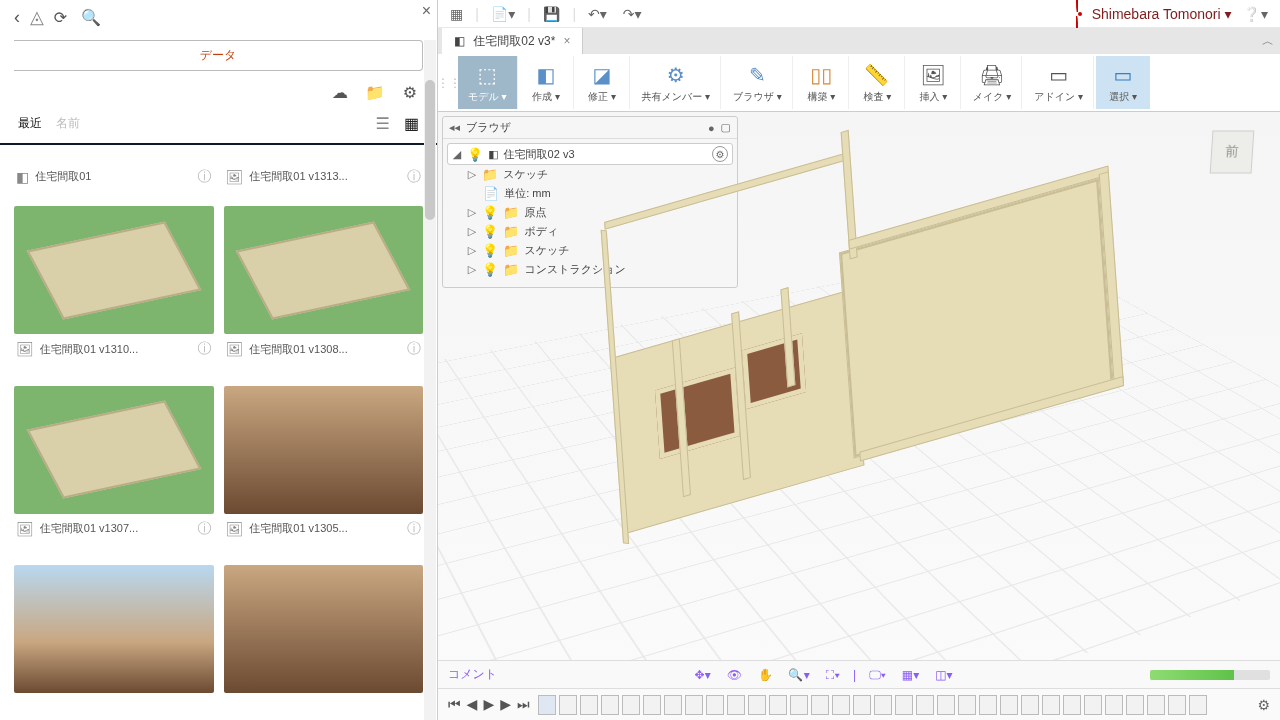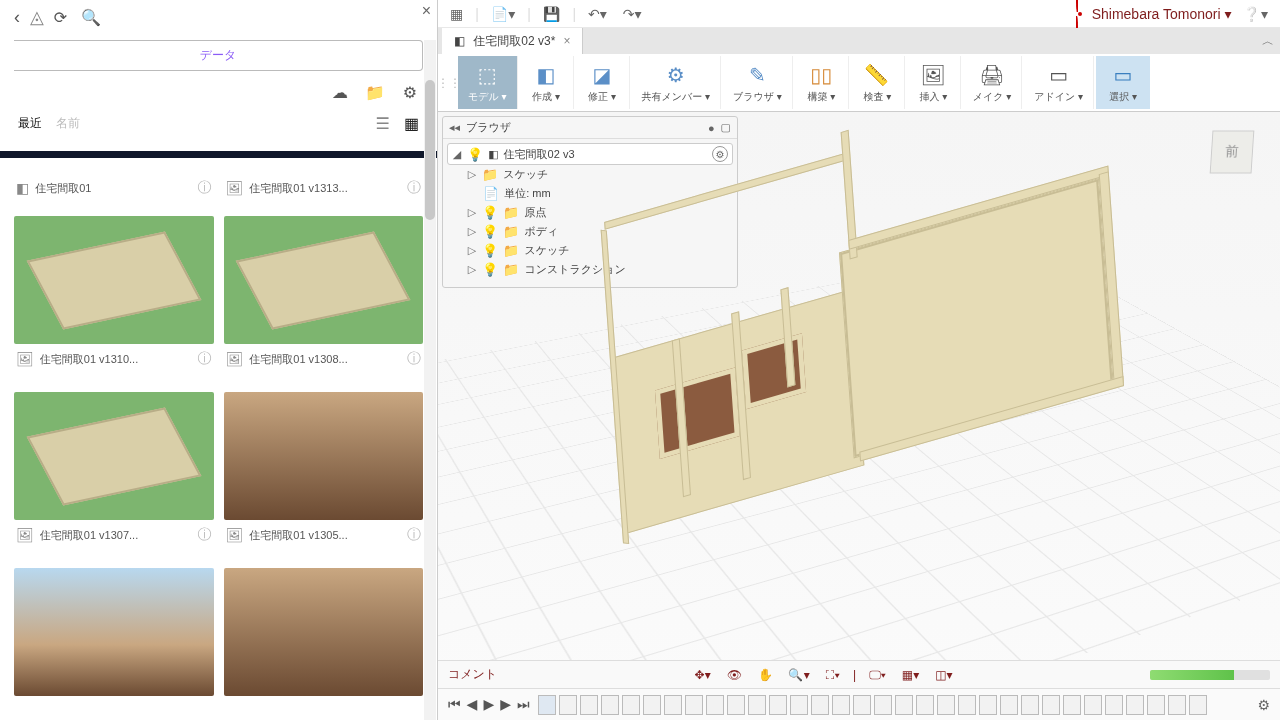--- a/index.html
+++ b/index.html
@@ -7,26 +7,26 @@
 .app{display:flex;height:720px}
 .left-panel{width:438px;height:720px;background:#fff;border-right:1px solid #ccc;position:relative;display:flex;flex-direction:column}
 .lp-close{position:absolute;top:2px;right:6px;font-size:16px;color:#666;cursor:pointer}
 .lp-header{display:flex;align-items:center;padding:6px 14px 2px;gap:10px}
 .lp-back{font-size:18px;color:#555;cursor:pointer}
 .lp-logo{font-size:18px;color:#888}
 .lp-title{font-size:22px;color:#555;flex:1}
 .lp-hicons{display:flex;gap:14px;color:#555;font-size:16px}
 .lp-hicons span{cursor:pointer}
 .lp-tabs{display:flex;margin:10px 14px 8px}
-.lp-tab{flex:1;border:1px solid #bbb;padding:6px 0;text-align:center;font-size:12px;color:#8b5cf6;cursor:pointer}
+.lp-tab{flex:1;border:1px solid #bbb;padding:6px 0;text-align:center;font-size:12px;color:#c2410c;cursor:pointer}
 .lp-tab:first-child{border-radius:4px 0 0 4px}
 .lp-tab:last-child{border-radius:0 4px 4px 0;border-left:none}
 .lp-toolbar{text-align:right;padding:4px 20px 8px;color:#555}
 .lp-toolbar span{margin-left:14px;cursor:pointer;font-size:16px}
-.lp-sort{display:flex;align-items:center;padding:4px 18px 18px;gap:14px;border-bottom:7px solid #0f172a}
+.lp-sort{display:flex;align-items:center;padding:4px 18px 10px;gap:14px;border-bottom:2px solid #0f172a}
 .lp-sort .sel{color:#111;font-weight:500}
 .lp-sort .alt{color:#bbb}
 .lp-sort .sp{flex:1}
 .lp-sort .vi{font-size:16px;color:#888;cursor:pointer}
 .lp-sort .vi.active{color:#222}
 .lp-grid{flex:1;overflow:auto;padding:10px 14px;display:grid;grid-template-columns:1fr 1fr;gap:8px 10px}
 .thumb{display:flex;flex-direction:column}
 .thumb-img{height:128px;background:#7db56f;border-radius:2px;position:relative;display:flex;align-items:center;justify-content:center}
 .thumb-img .house{width:70%;height:60%;background:#d9cfa8;border:2px solid #b8ad87;transform:rotate(-20deg) skew(8deg,8deg)}
 .thumb-img.render{background:linear-gradient(180deg,#c9a781 0%, #6b4a32 100%)}
@@ -88,21 +88,21 @@
 .w2{left:2px;top:-18px;width:240px;height:8px}
 .w3{left:240px;top:-40px;width:8px;height:130px}
 .w4{left:60px;top:120px;width:8px;height:160px}
 .w5{left:120px;top:110px;width:8px;height:170px}
 .w6{left:170px;top:100px;width:8px;height:100px}
 .w7{left:240px;top:70px;width:260px;height:10px}
 .w8{left:490px;top:76px;width:10px;height:216px}
 .w9{left:236px;top:285px;width:264px;height:10px}
 .inner1{left:40px;top:165px;width:80px;height:70px;background:#8b5b3f;border:5px solid #e6dcb6}
 .inner2{left:128px;top:150px;width:60px;height:60px;background:#8b5b3f;border:5px solid #e6dcb6}
-.bottom-bar{position:absolute;left:0;right:0;bottom:32px;height:28px;display:flex;align-items:center;padding:0 10px;gap:10px;border-top:1px solid #ddd;background:#f9f9f9;font-size:12px;color:#7f1d1d}
+.bottom-bar{position:absolute;left:0;right:0;bottom:32px;height:28px;display:flex;align-items:center;padding:0 10px;gap:10px;border-top:1px solid #ddd;background:#f9f9f9;font-size:12px;color:#8b5cf6}
 .bottom-bar .sp{flex:1}
 .bb-ic{cursor:pointer;padding:0 3px}
 .prog{width:120px;height:10px;background:#e0e0e0;border-radius:2px;overflow:hidden}
 .prog-f{height:100%;width:70%;background:linear-gradient(90deg,#8fdc72,#5fc24a)}
 .timeline{position:absolute;left:0;right:0;bottom:0;height:32px;display:flex;align-items:center;padding:0 10px;gap:8px;border-top:1px solid #ddd;background:#fafafa;color:#555}
 .tl-ctrl{display:flex;gap:6px;font-size:14px}
 .tl-ctrl span{cursor:pointer}
 .tl-steps{flex:1;display:flex;gap:3px;overflow:hidden}
 .step{width:18px;height:20px;border:1px solid #bbb;background:#f2f2f2;position:relative}
 .step.sk{background:#dfe8f2}

